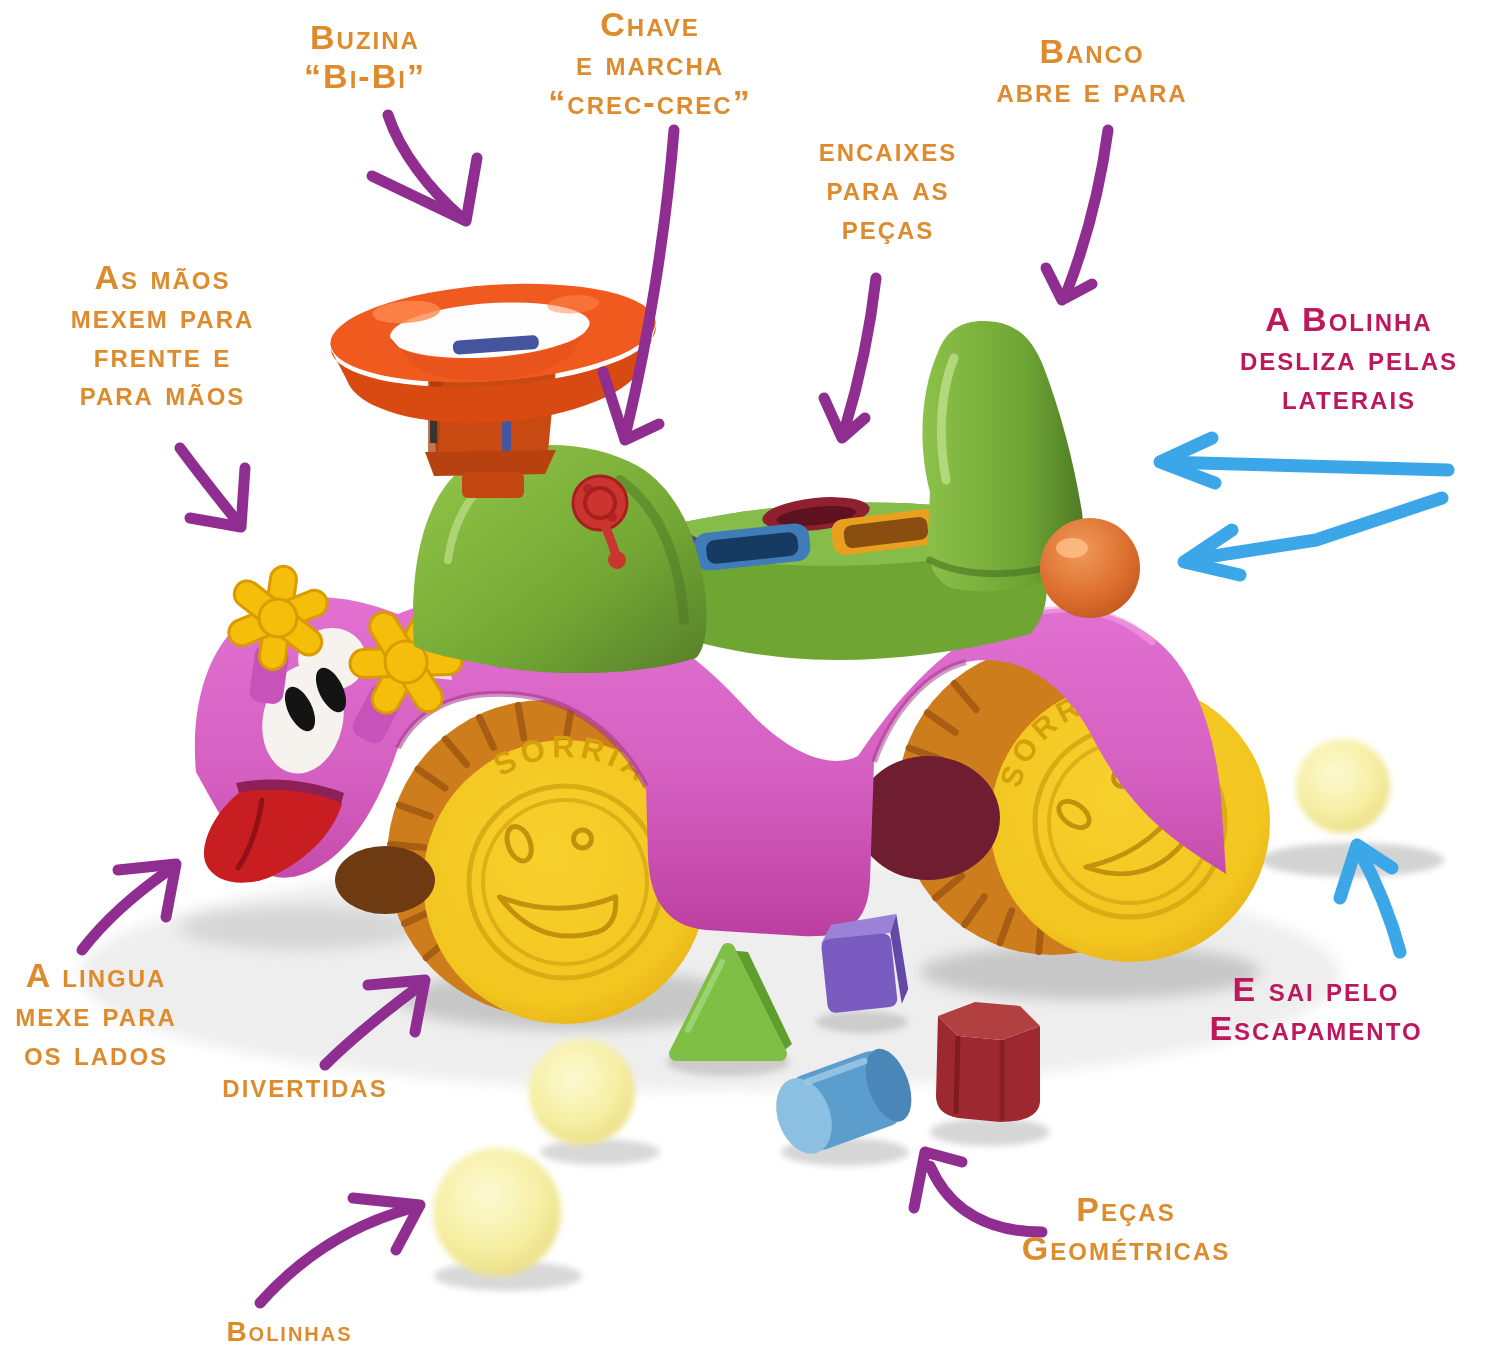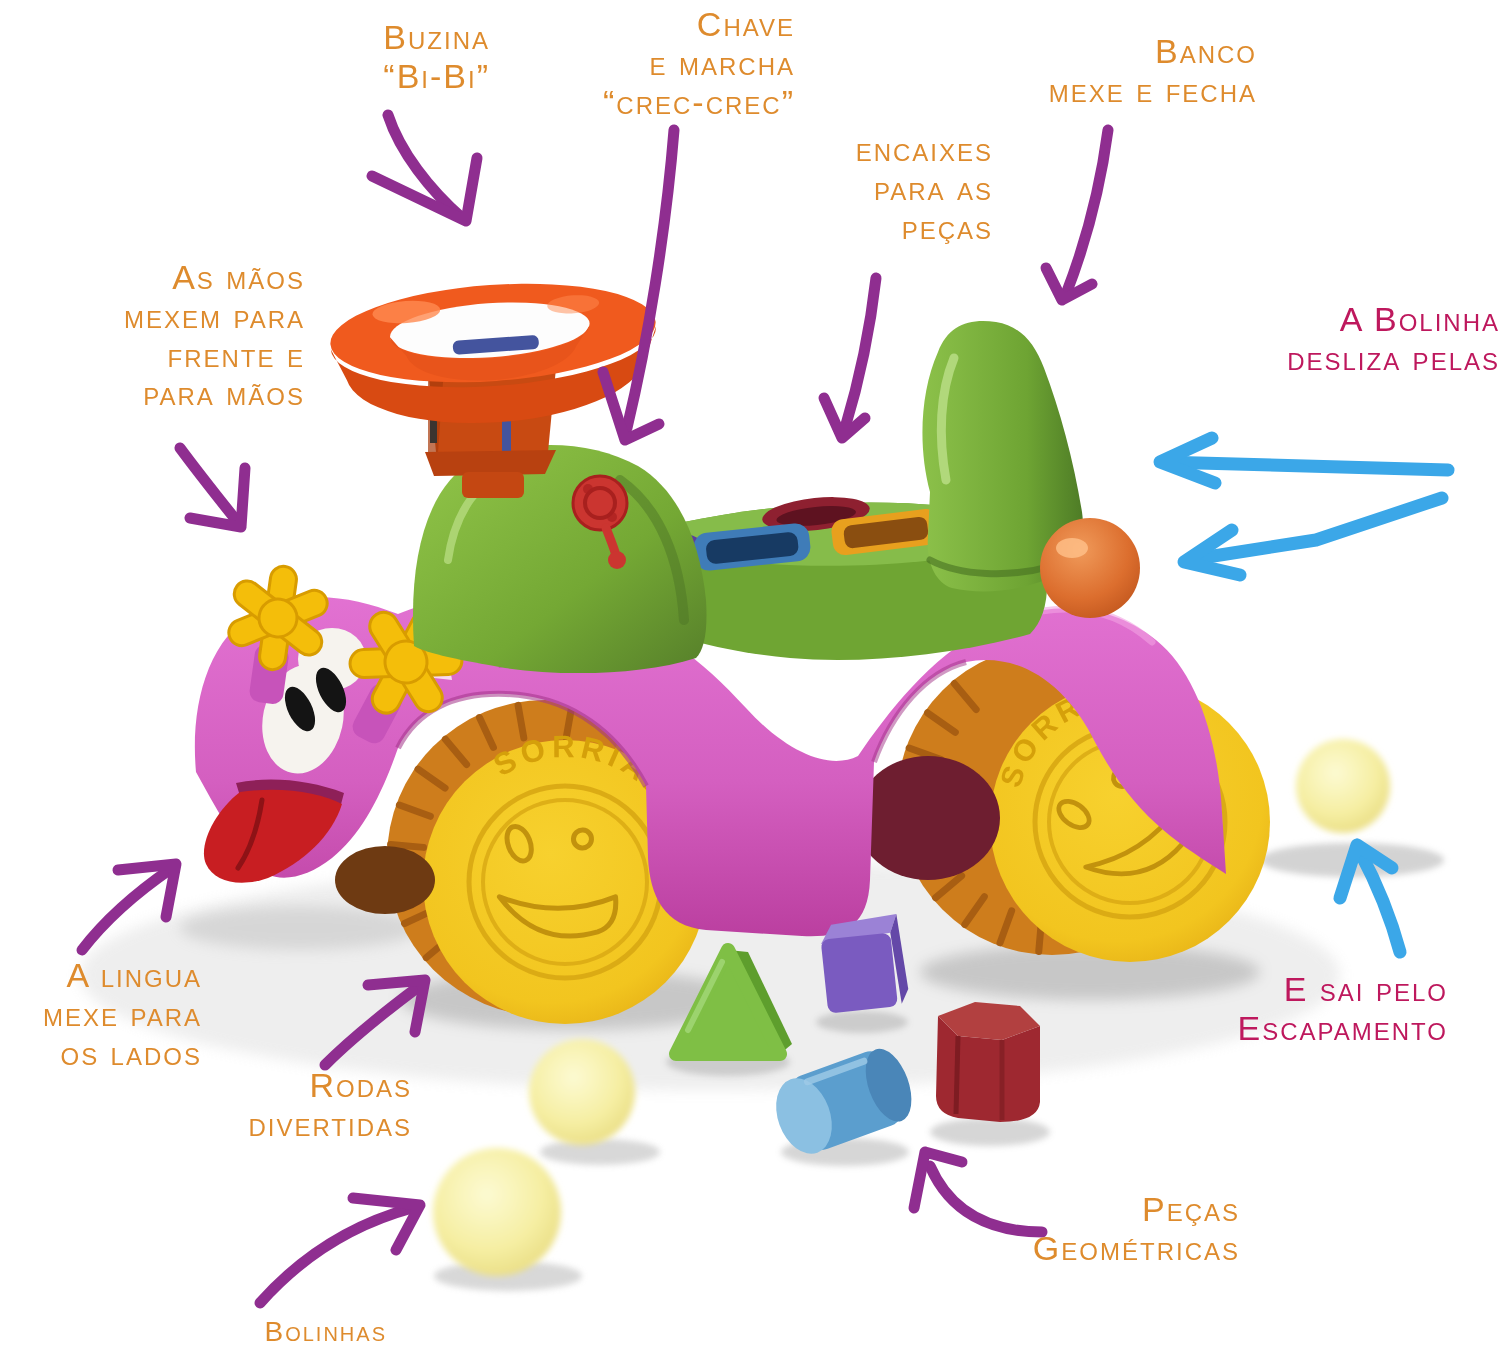--- a/index.html
+++ b/index.html
@@ -2,21 +2,21 @@
 <html><head>
 <meta charset="utf-8">
 <style>
   html, body { margin:0; padding:0; background:#fff; }
   .stage {
     position:relative; width:1500px; height:1364px; background:#ffffff;
     overflow:hidden; font-family:"Liberation Sans", sans-serif;
   }
   .scene-svg { position:absolute; left:0; top:0; }
   .label {
-    position:absolute; text-align:right; font-weight:normal;
+    position:absolute; text-align:center; font-weight:bold;
     font-variant:small-caps; letter-spacing:2px; line-height:1.14;
     font-size:34px; z-index:5; user-select:none;
   }
   .label.orange { color:#DE8B2D; }
   .label.red    { color:#be185d; }
   .label.big    { font-size:28px; }
 </style>
 </head>
 <body>
 
@@ -343,49 +343,49 @@
 </div>
 
 <div class="label orange" style="left:505px;top:5px;width:290px">
   <div>Chave</div>
   <div>e marcha</div>
   <div>“crec-crec”</div>
 </div>
 
 <div class="label orange" style="left:927px;top:32px;width:330px">
   <div>Banco</div>
-  <div>mexe e fecha</div>
+  <div>abre e para</div>
 </div>
 
 <div class="label orange" style="left:783px;top:130px;width:210px">
   <div>encaixes</div>
   <div>para as</div>
   <div>peças</div>
 </div>
 
 <div class="label orange" style="left:20px;top:258px;width:285px">
   <div>As mãos</div>
   <div>mexem para</div>
   <div>frente e</div>
   <div>para mãos</div>
 </div>
 
 <div class="label red" style="left:1198px;top:300px;width:302px">
   <div>A Bolinha</div>
   <div>desliza pelas</div>
+  <div>laterais</div>
 </div>
 
 <div class="label orange" style="left:-10px;top:956px;width:212px">
   <div>A lingua</div>
   <div>mexe para</div>
   <div>os lados</div>
 </div>
 
 <div class="label orange" style="left:198px;top:1066px;width:214px">
-  <div>Rodas</div>
   <div>divertidas</div>
 </div>
 
 <div class="label orange big" style="left:192px;top:1316px;width:195px">
   <div>Bolinhas</div>
 </div>
 
 <div class="label orange" style="left:1012px;top:1190px;width:228px">
   <div>Peças</div>
   <div>Geométricas</div>

